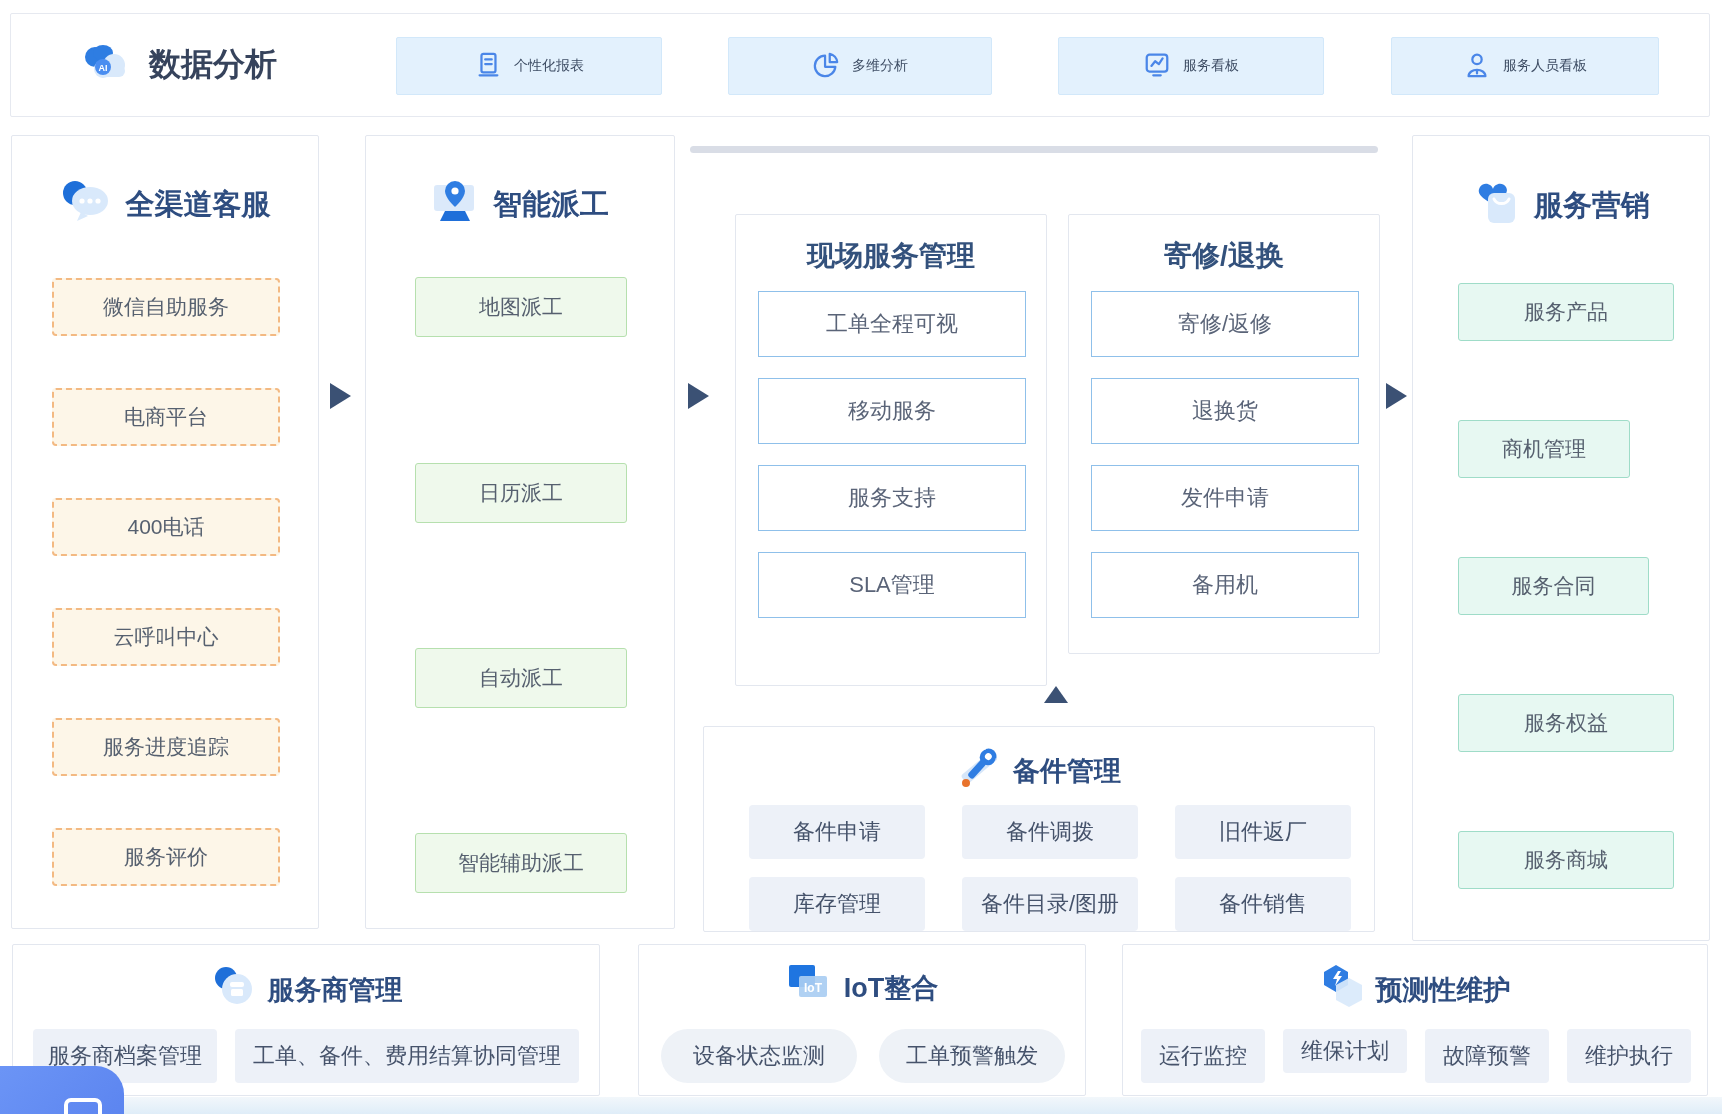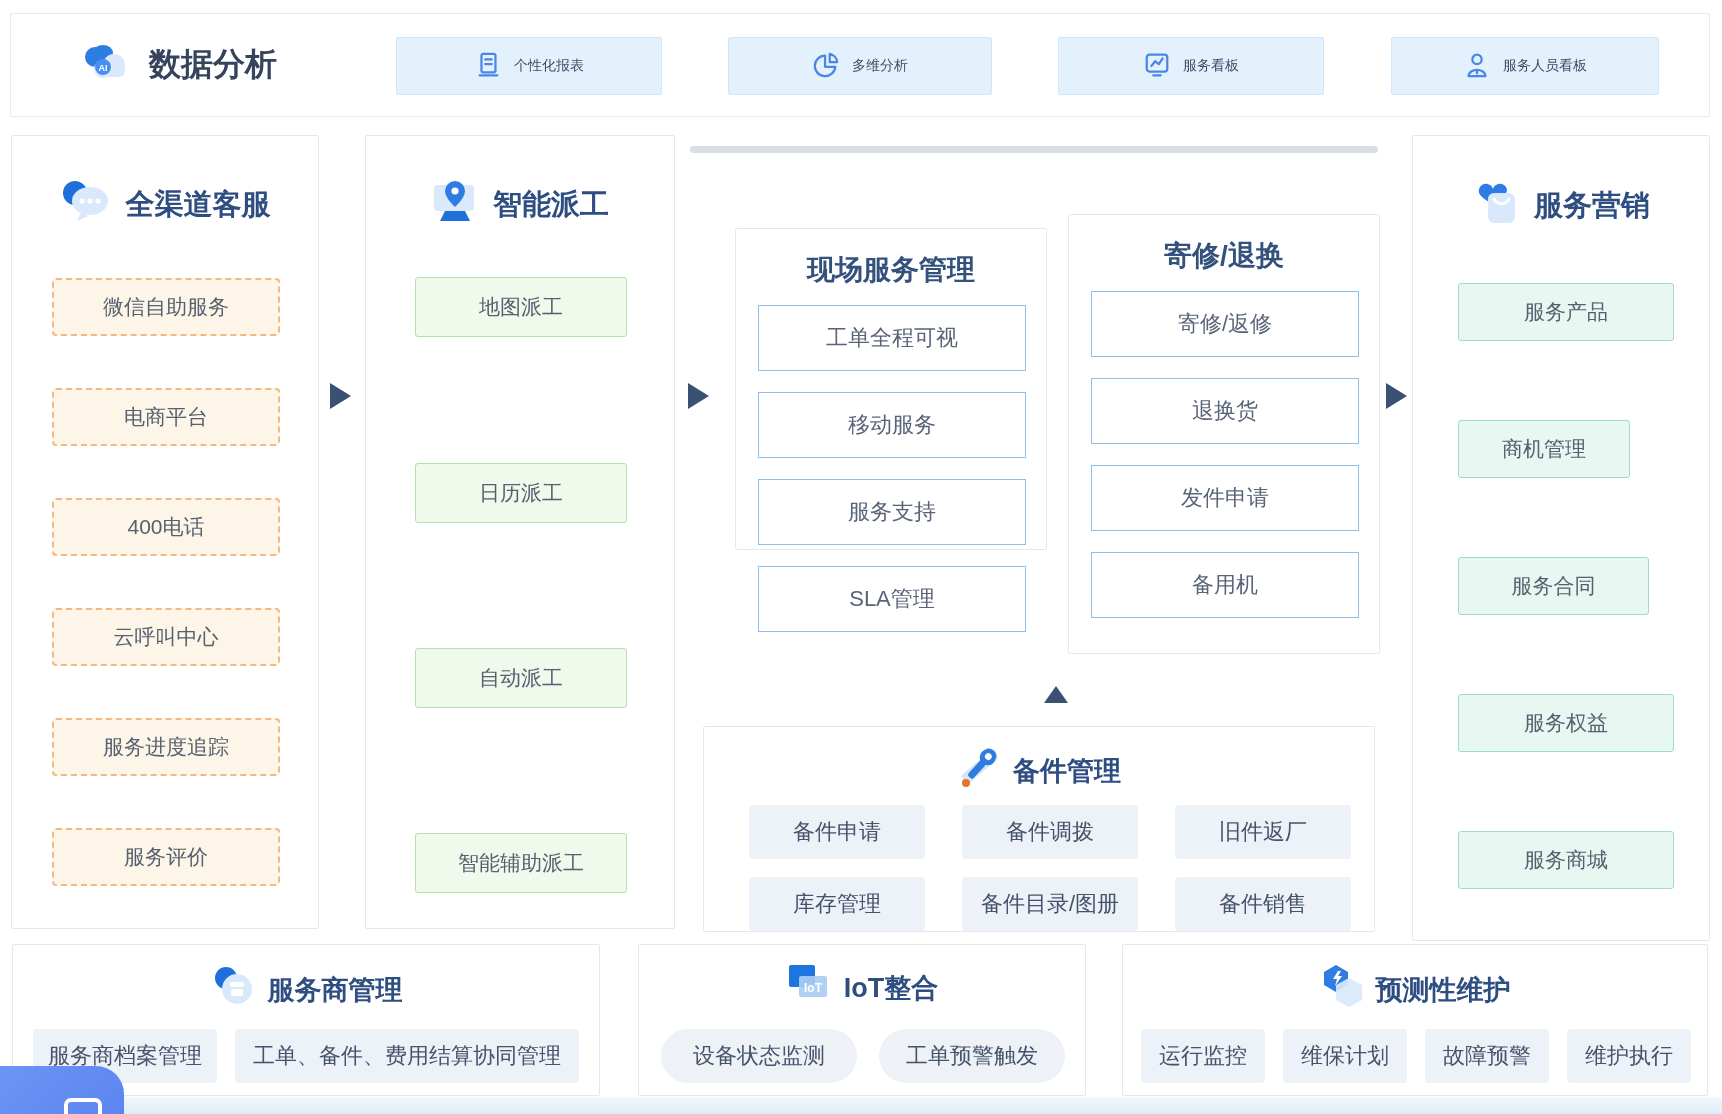--- a/index.html
+++ b/index.html
@@ -157,21 +157,21 @@
     <div class="item green" style="left:49px;top:141px;width:212px;height:60px;">地图派工</div>
     <div class="item green" style="left:49px;top:327px;width:212px;height:60px;">日历派工</div>
     <div class="item green" style="left:49px;top:512px;width:212px;height:60px;">自动派工</div>
     <div class="item green" style="left:49px;top:697px;width:212px;height:60px;">智能辅助派工</div>
   </div>
 
   <div class="arrow-r" style="left:688px;top:383px;"></div>
 
   <div id="gray-bar"></div>
 
-  <div class="panel" style="left:735px;top:228px;width:312px;height:322px;">
+  <div class="panel" style="left:735px;top:214px;width:312px;height:472px;">
     <div class="boxtitle">现场服务管理</div>
     <div class="item bluebox" style="left:22px;top:76px;width:268px;height:66px;">工单全程可视</div>
     <div class="item bluebox" style="left:22px;top:163px;width:268px;height:66px;">移动服务</div>
     <div class="item bluebox" style="left:22px;top:250px;width:268px;height:66px;">服务支持</div>
     <div class="item bluebox" style="left:22px;top:337px;width:268px;height:66px;">SLA管理</div>
   </div>
 
   <div class="panel" style="left:1068px;top:214px;width:312px;height:440px;">
     <div class="boxtitle">寄修/退换</div>
     <div class="item bluebox" style="left:22px;top:76px;width:268px;height:66px;">寄修/返修</div>
@@ -262,21 +262,21 @@
       <span>
         <svg width="44" height="46" viewBox="0 0 44 46">
           <path d="M16 2 l12 7 v13 l-12 7 l-12 -7 v-13 z" fill="#2f7de2"></path>
           <path d="M29 15 l13 7 v15 l-13 7 l-13 -7 v-15 z" fill="#d9e9fb" opacity="0.92"></path>
           <path d="M18 8 l-5 8 h4 l-2 7 l7 -10 h-4 l3 -5 z" fill="#fff"></path>
         </svg>
       </span>
       <span>预测性维护</span>
     </div>
     <div class="item graybox" style="left:18px;top:84px;width:124px;height:54px;">运行监控</div>
-    <div class="item graybox" style="left:160px;top:84px;width:124px;height:54px;">维保计划</div>
+    <div class="item graybox" style="left:160px;top:84px;width:124px;height:44px;">维保计划</div>
     <div class="item graybox" style="left:302px;top:84px;width:124px;height:54px;">故障预警</div>
     <div class="item graybox" style="left:444px;top:84px;width:124px;height:54px;">维护执行</div>
   </div>
 
   <div id="fab">
     <div class="sq"></div>
   </div>
 
 </div>
 

